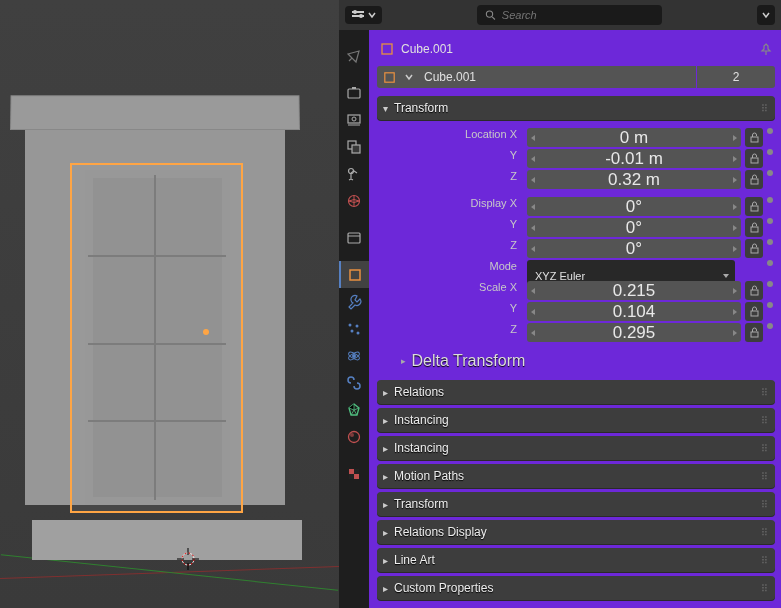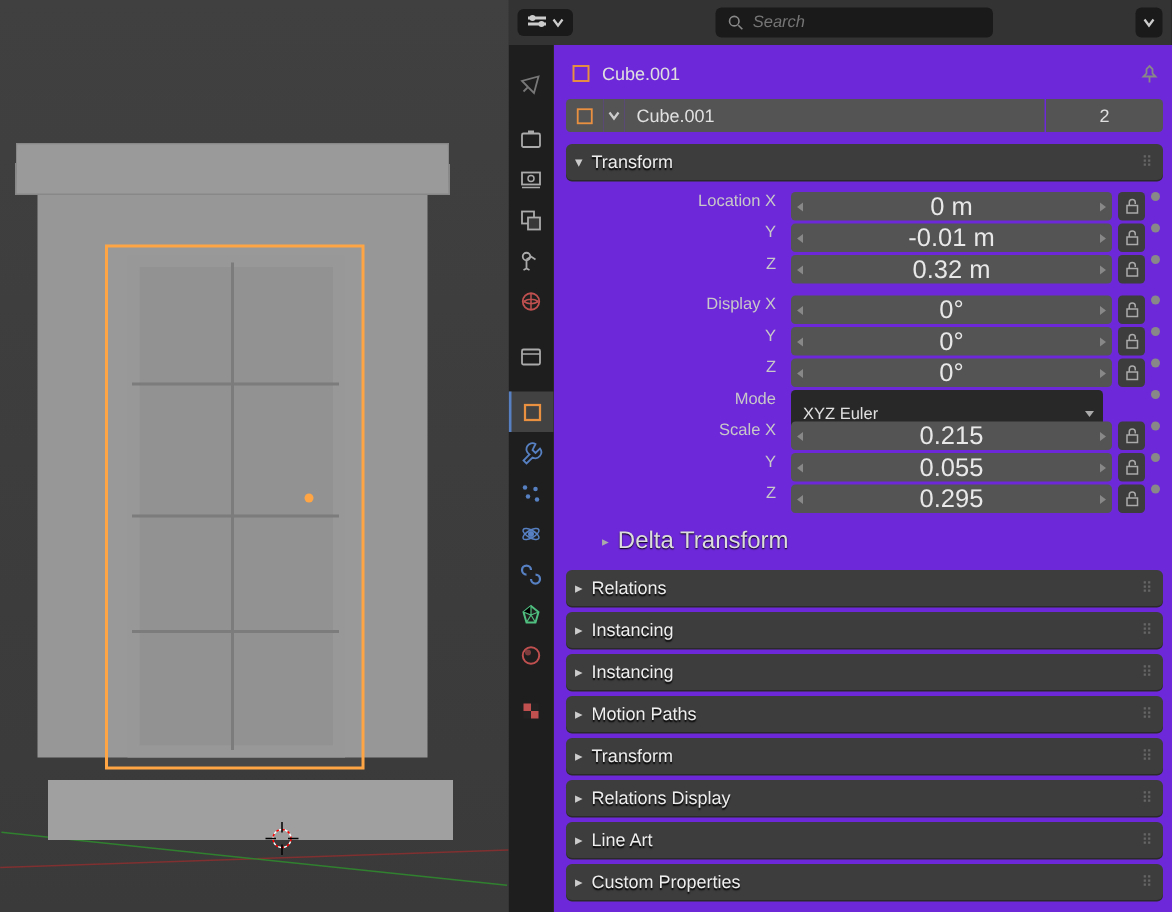--- a/index.html
+++ b/index.html
@@ -350,21 +350,21 @@
           <div class="lock-btn">
               <svg width="11" height="11" viewBox="0 0 11 11">
                 <rect x="2" y="5" width="7" height="5" fill="none" stroke="#aaa"></rect>
                 <path d="M3.5 5 L3.5 3 A2 2 0 0 1 7.5 3 L7.5 4" fill="none" stroke="#aaa"></path>
               </svg>
             </div>
           <div class="anim-dot"></div>
         </div>
         <div class="prop-row">
           <div class="prop-label">Y</div>
-          <div class="num-field drag">0.055</div>
+          <div class="num-field drag">0.104</div>
           <div class="lock-btn">
               <svg width="11" height="11" viewBox="0 0 11 11">
                 <rect x="2" y="5" width="7" height="5" fill="none" stroke="#aaa"></rect>
                 <path d="M3.5 5 L3.5 3 A2 2 0 0 1 7.5 3 L7.5 4" fill="none" stroke="#aaa"></path>
               </svg>
             </div>
           <div class="anim-dot"></div>
         </div>
         <div class="prop-row">
           <div class="prop-label">Z</div>

